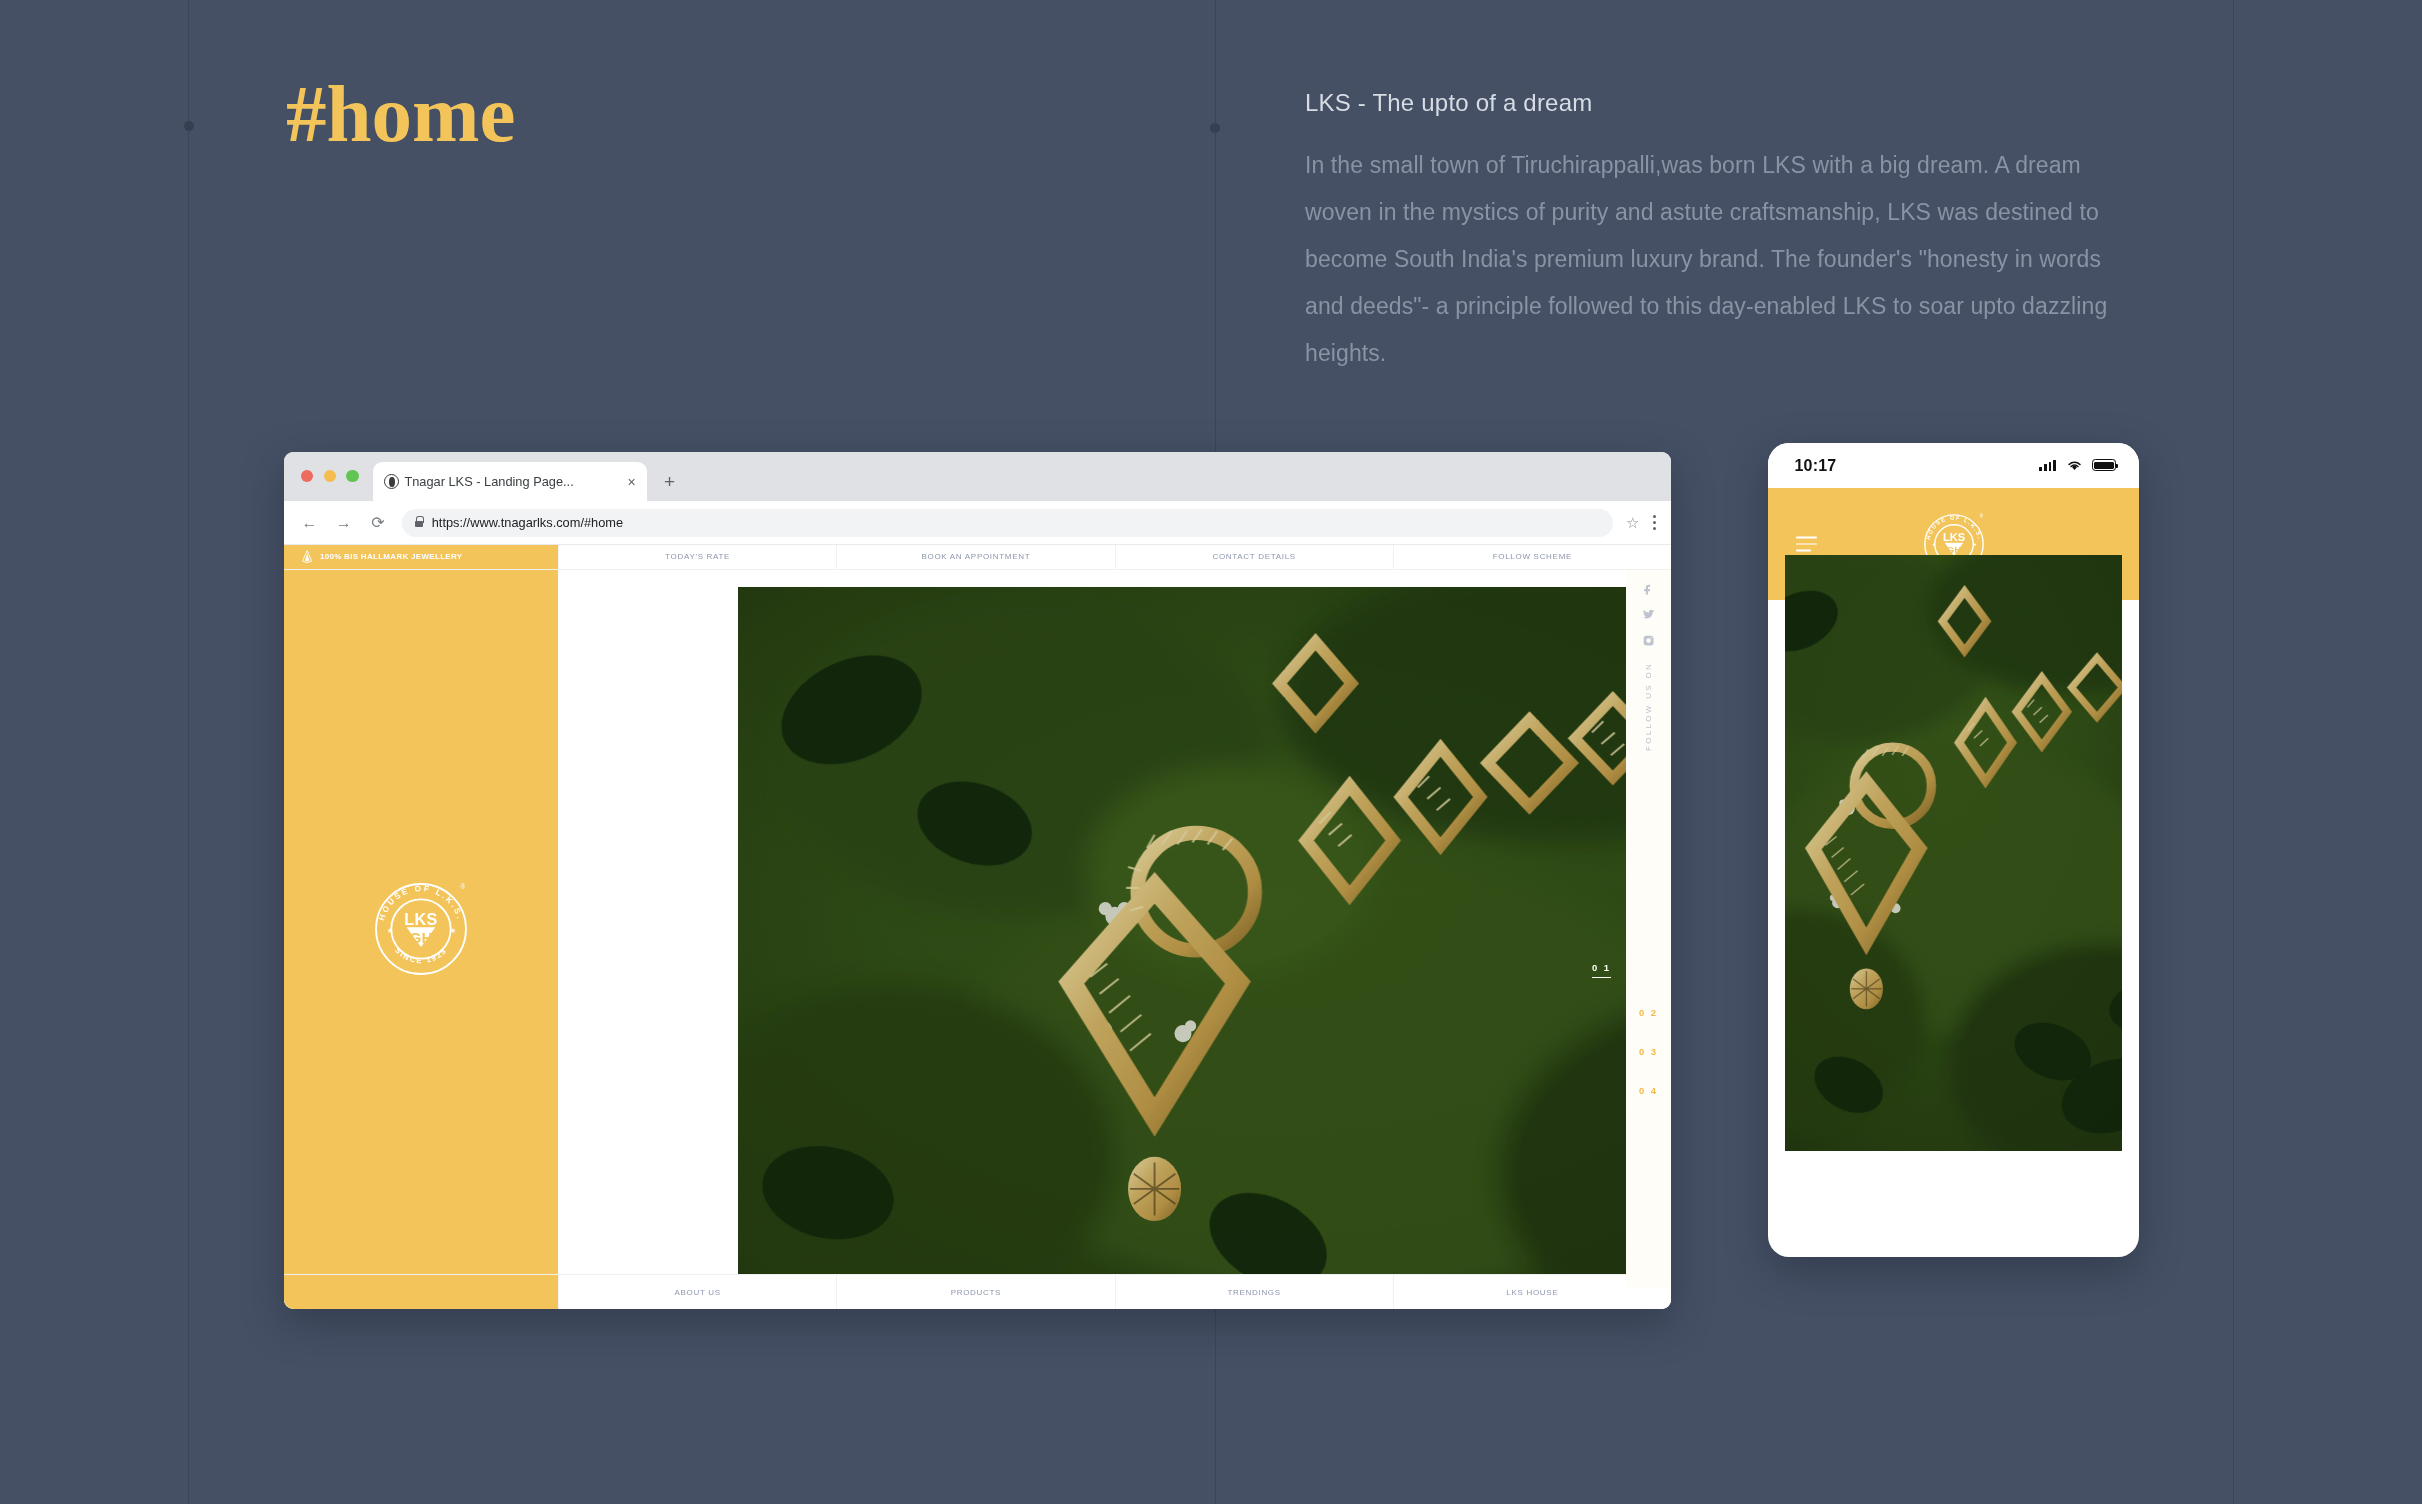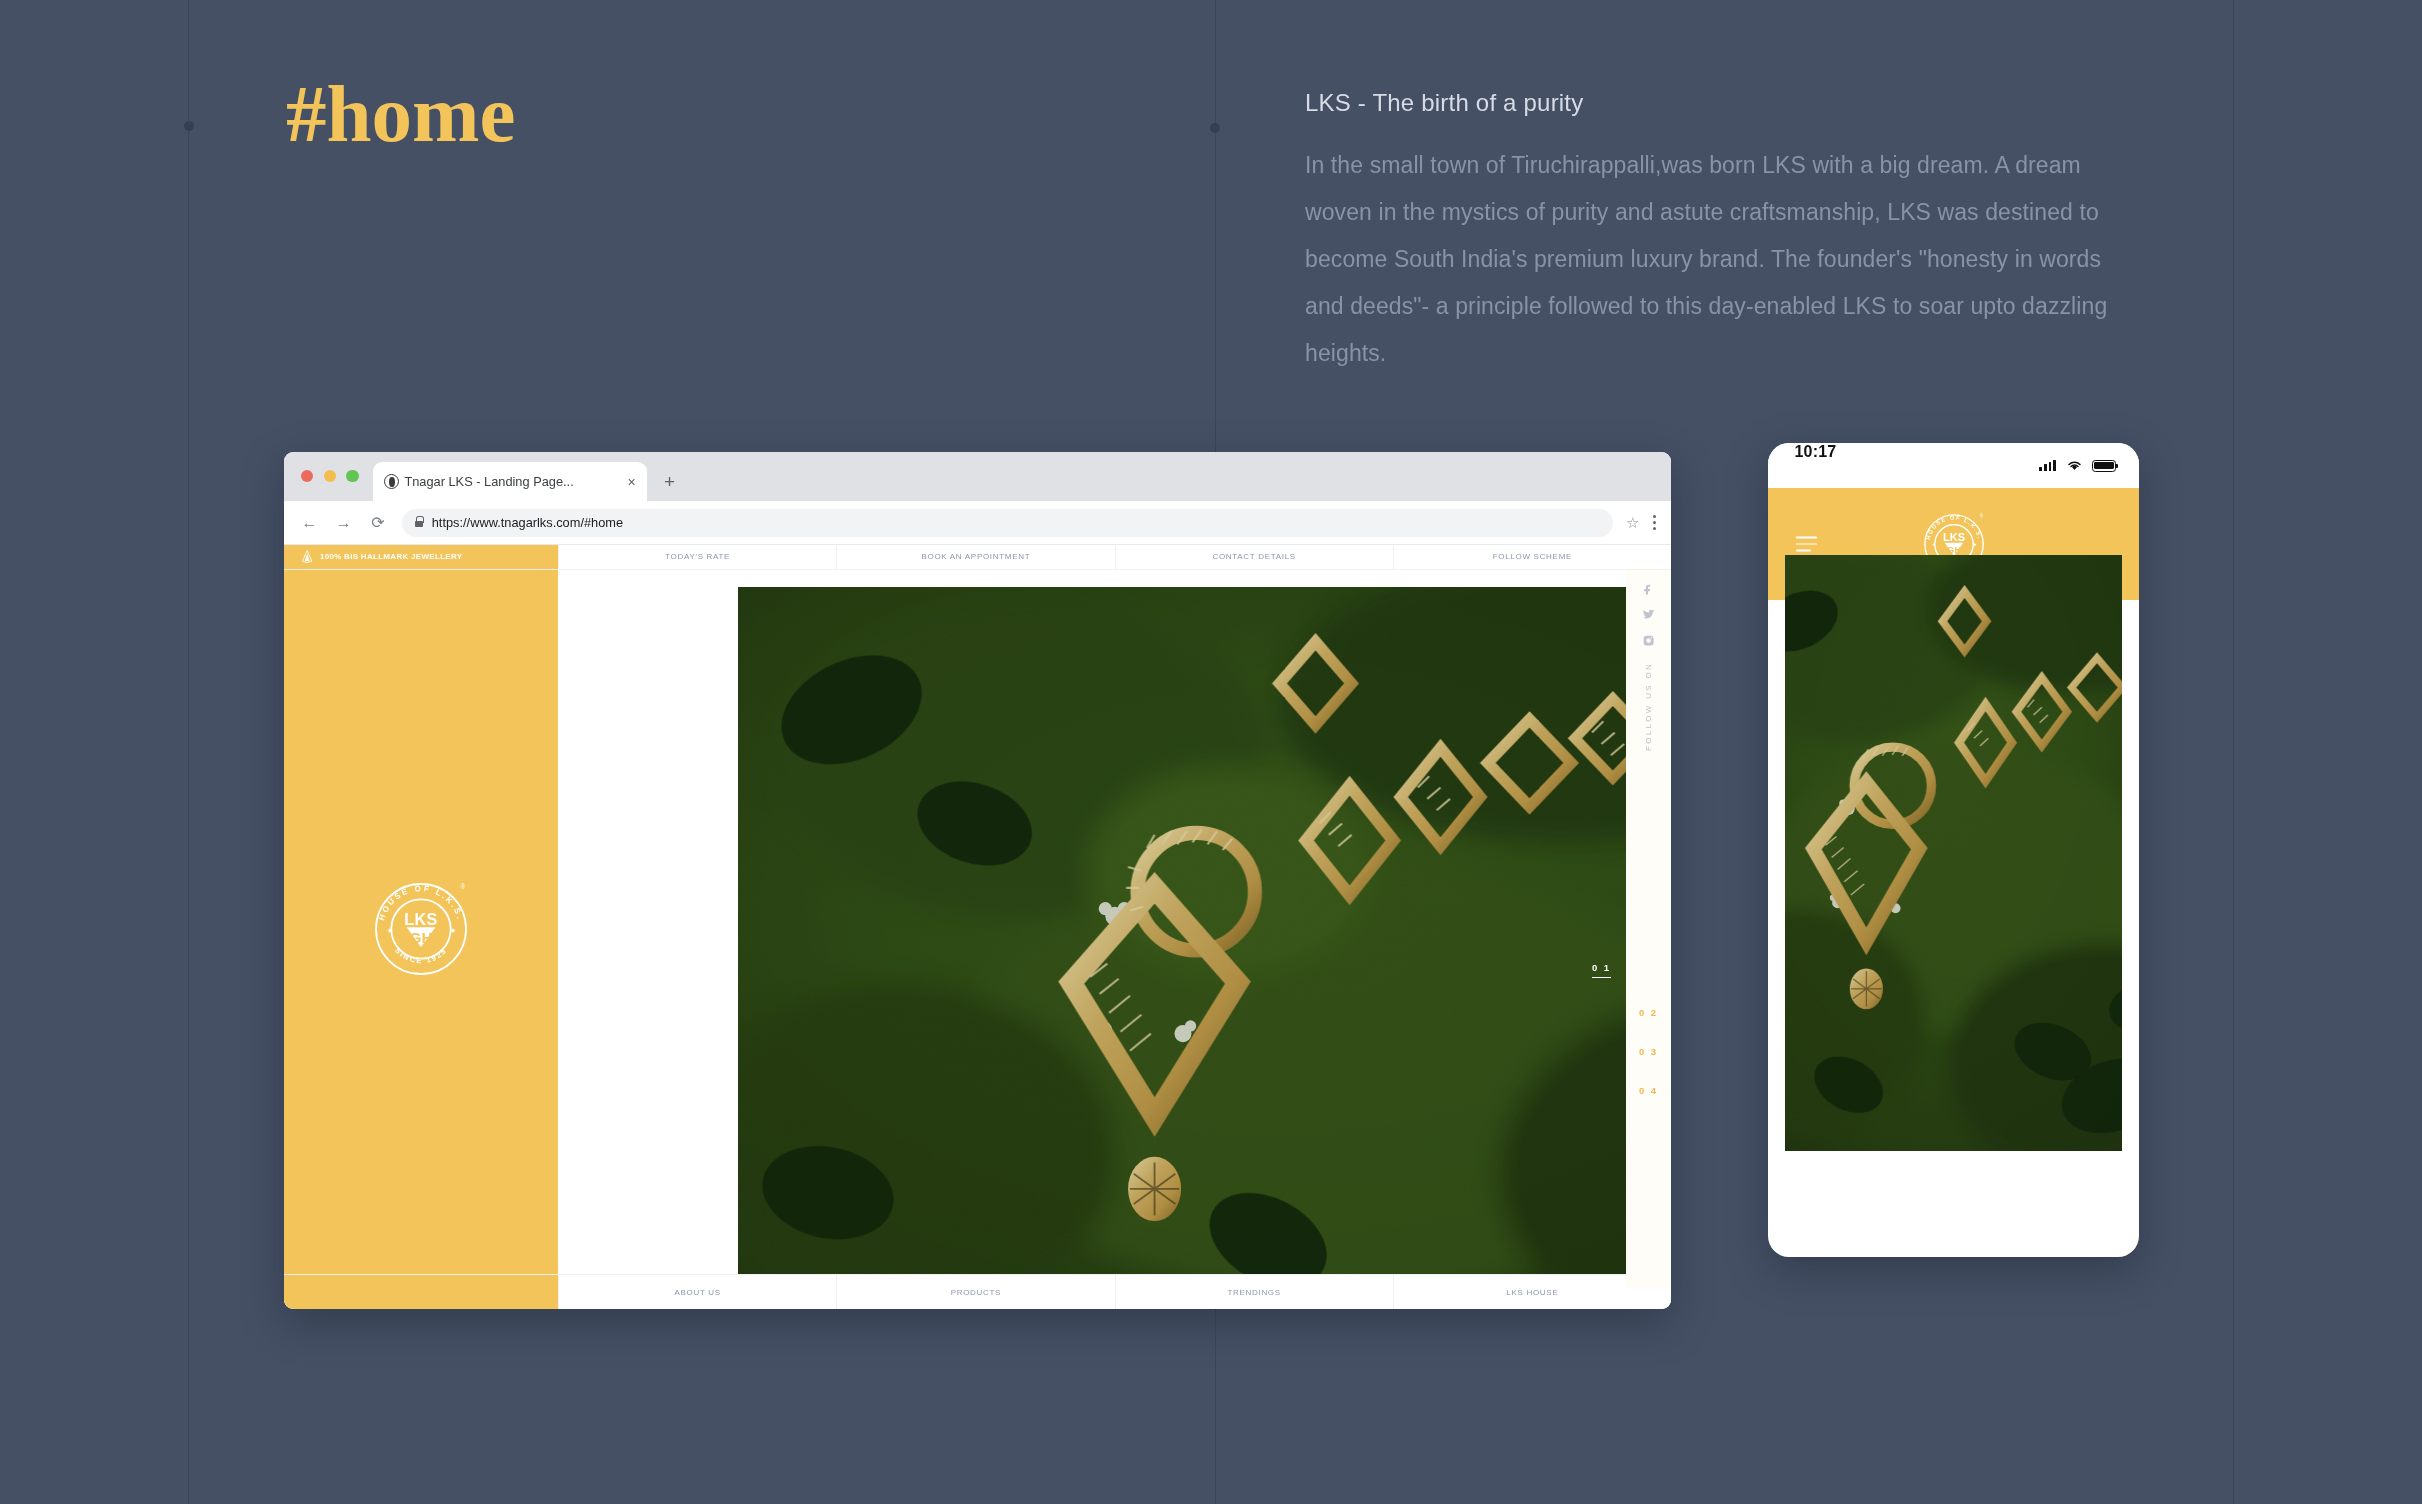--- a/index.html
+++ b/index.html
@@ -169,21 +169,21 @@
   }
 
   
   .phone {
     position: absolute; left: 1768px; top: 443px;
     width: 371px; height: 814px; background: #fff;
     border-radius: 21px; box-shadow: 0 13.2px 40px rgba(20,25,38,.34);
     overflow: hidden;
   }
   .ph-status {
-    height: 45px; display: flex; 
+    height: 45px; display: flex; align-items: center;
     justify-content: space-between; padding: 0 23px 0 26.5px;
     background: #fff;
   }
   .ph-time { font-size: 16px; font-weight: 600; color: #111; letter-spacing: 0.2px; }
   .ph-icons { display: flex; align-items: center; gap: 9.5px; }
   .bars { display: flex; align-items: flex-end; gap: 1.9px; height: 11.4px; }
   .bars i { width: 2.8px; background: #111; border-radius: 0.5px; display: block; }
   .battery {
     width: 24px; height: 12px; border: 1.5px solid #111;
     border-radius: 3.3px; position: relative; padding: 1.3px;
@@ -241,21 +241,21 @@
 
   <div class="vline l"></div>
   <div class="vline r"></div>
   <div class="vline far"></div>
   <div class="guide-dot d1"></div>
   <div class="guide-dot d2"></div>
 
   <div class="home-heading">#home</div>
 
   <div class="copy">
-    <div class="copy-title">LKS - The birth of a purity</div>
+    <div class="copy-title">LKS - The upto of a dream</div>
     <div class="copy-body">In the small town of Tiruchirappalli,was born LKS with a big dream. A dream woven in the mystics of purity and astute craftsmanship, LKS was destined to become South India's premium luxury brand. The founder's "honesty in words and deeds"- a principle followed to this day-enabled LKS to soar upto dazzling heights.</div>
   </div>
 
   <div class="browser">
 
     <div class="bw-tabbar">
       <div class="dots">
         <span class="dot red"></span>
         <span class="dot yellow"></span>
         <span class="dot green"></span>

